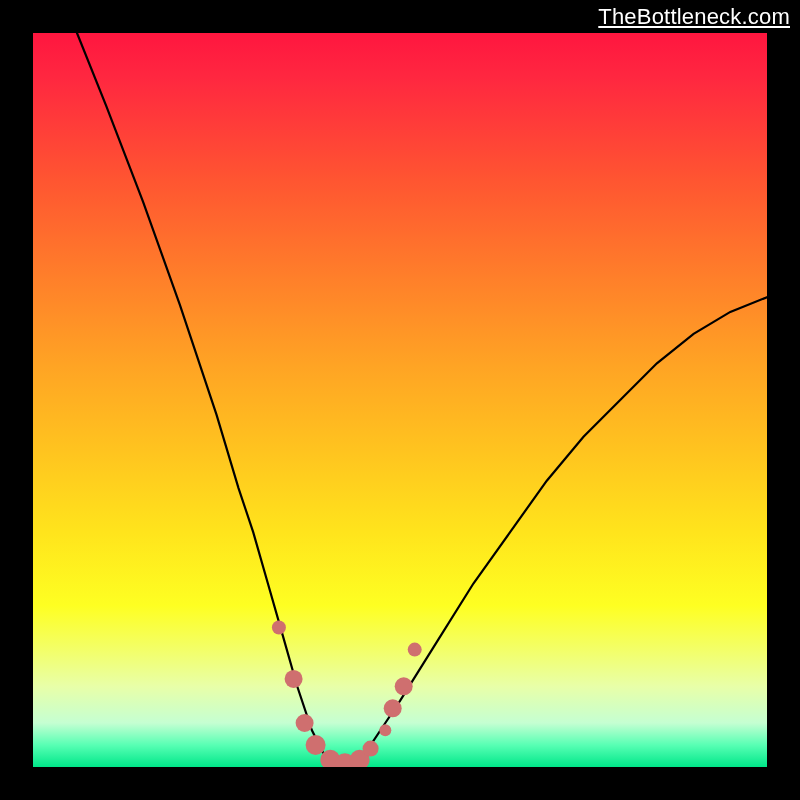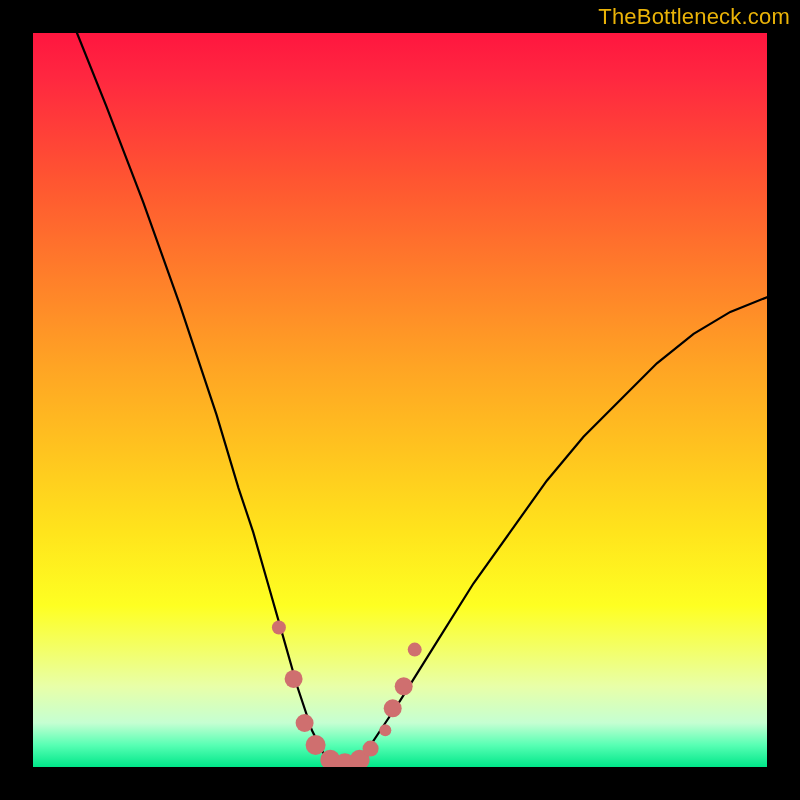--- a/index.html
+++ b/index.html
@@ -10,23 +10,24 @@
     height: 800px;
     background: #000;
   }
   .watermark {
     position: absolute;
     top: 4px;
     right: 10px;
     font-family: Arial, Helvetica, sans-serif;
     font-size: 22px;
     font-weight: 500;
-    color: #eab308;
+    color: #ffffff;
     letter-spacing: 0.2px;
     z-index: 10;
+    text-decoration: underline;
   }
   .plot {
     position: absolute;
     left: 33px;
     top: 33px;
     width: 734px;
     height: 734px;
     overflow: hidden;
   }
   .bg-gradient {

